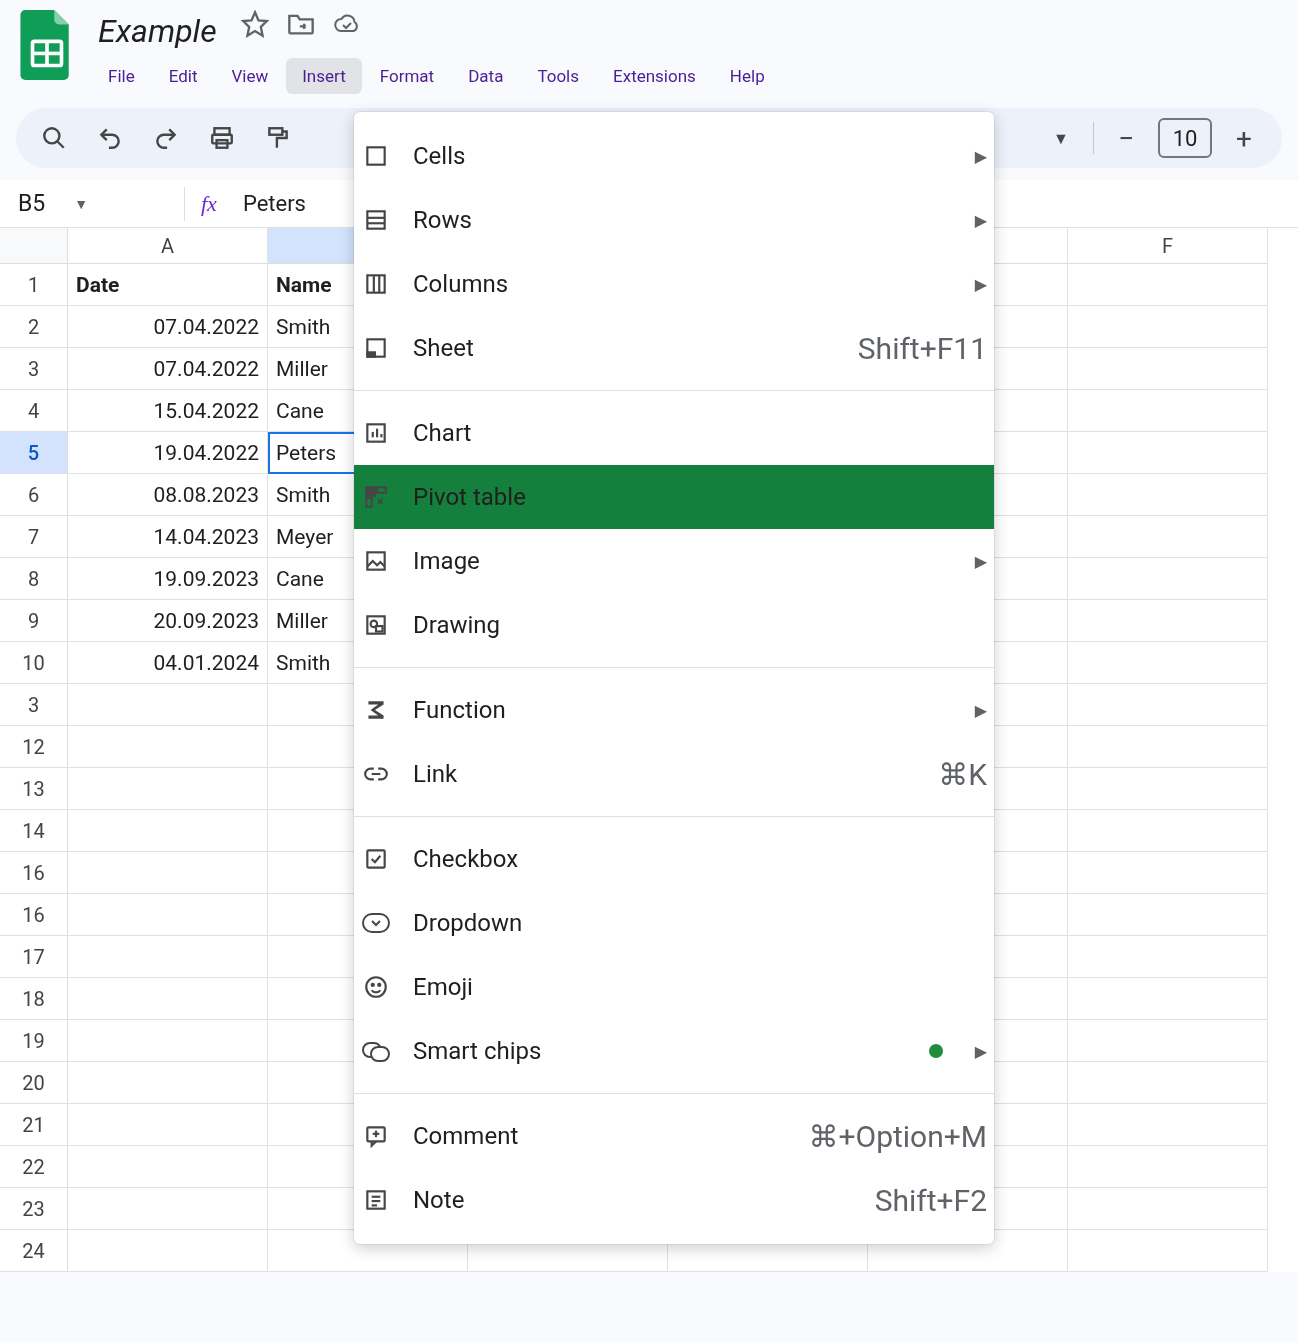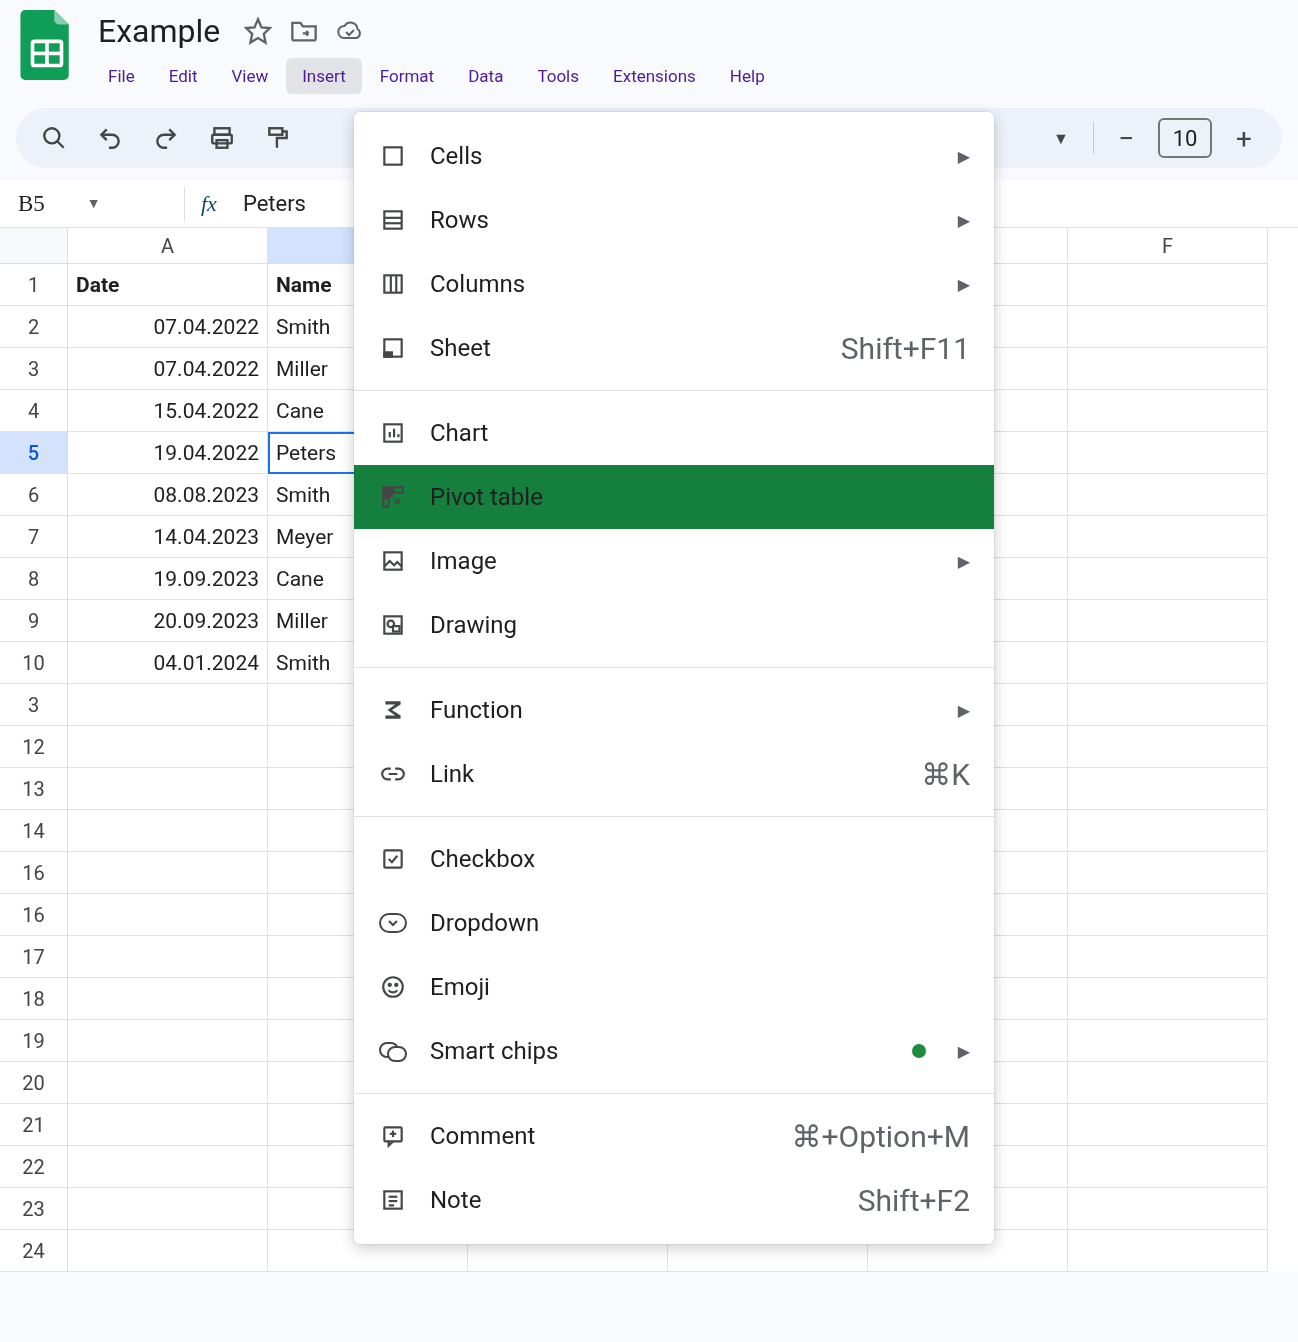--- a/index.html
+++ b/index.html
@@ -20,22 +20,22 @@
     gap: 18px;
   }
   .doc-icon {
     width: 54px;
     height: 70px;
     flex-shrink: 0;
   }
   .title-area { flex: 1; }
   .title-row {
     display: flex;
-    align-items: center;
     gap: 18px;
+    font-style: italic;
   }
   .doc-title {
     font-size: 32px;
     font-weight: 400;
     color: #1f1f1f;
     padding: 2px 6px;
   }
   .header-icon {
     width: 28px;
     height: 28px;
@@ -106,33 +106,32 @@
     padding: 0 0 0 18px;
     border-bottom: 1px solid #e1e1e1;
     margin-top: 12px;
     background: #fff;
     gap: 16px;
   }
   .namebox {
     font-size: 23px;
     display: flex;
     align-items: center;
-    gap: 42px;
+    gap: 29px;
     width: 150px;
-    font-family: Liberation Serif, serif;
   }
   .namebox-sep {
     width: 1px;
     height: 34px;
     background: #ddd;
   }
   .fx-label {
     font-family: serif;
     font-style: italic;
-    color: #0c4a6e;
+    color: #6d28d9;
     font-size: 22px;
   }
   .fx-value {
     font-size: 22px;
     padding-left: 10px;
   }
   .grid-area {
     display: flex;
     background: #fff;
   }
@@ -223,21 +222,21 @@
     background: #fff;
     border-radius: 6px;
     box-shadow: 0 4px 16px rgba(0,0,0,0.2), 0 0 0 1px rgba(0,0,0,0.05);
     padding: 12px 0;
     z-index: 100;
   }
   .dd-item {
     display: flex;
     align-items: center;
     height: 64px;
-    padding: 0 24px;
+    padding: 0 7px;
     font-size: 24px;
     cursor: pointer;
     gap: 22px;
   }
   .dd-item.hover {
     background: #15803d;
   }
   .dd-icon {
     width: 30px;
     height: 30px;

